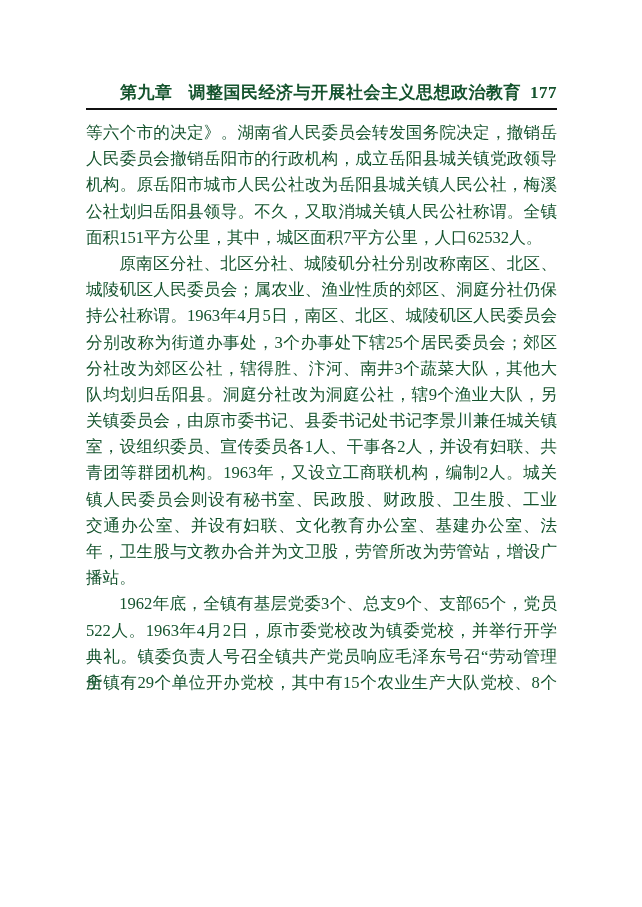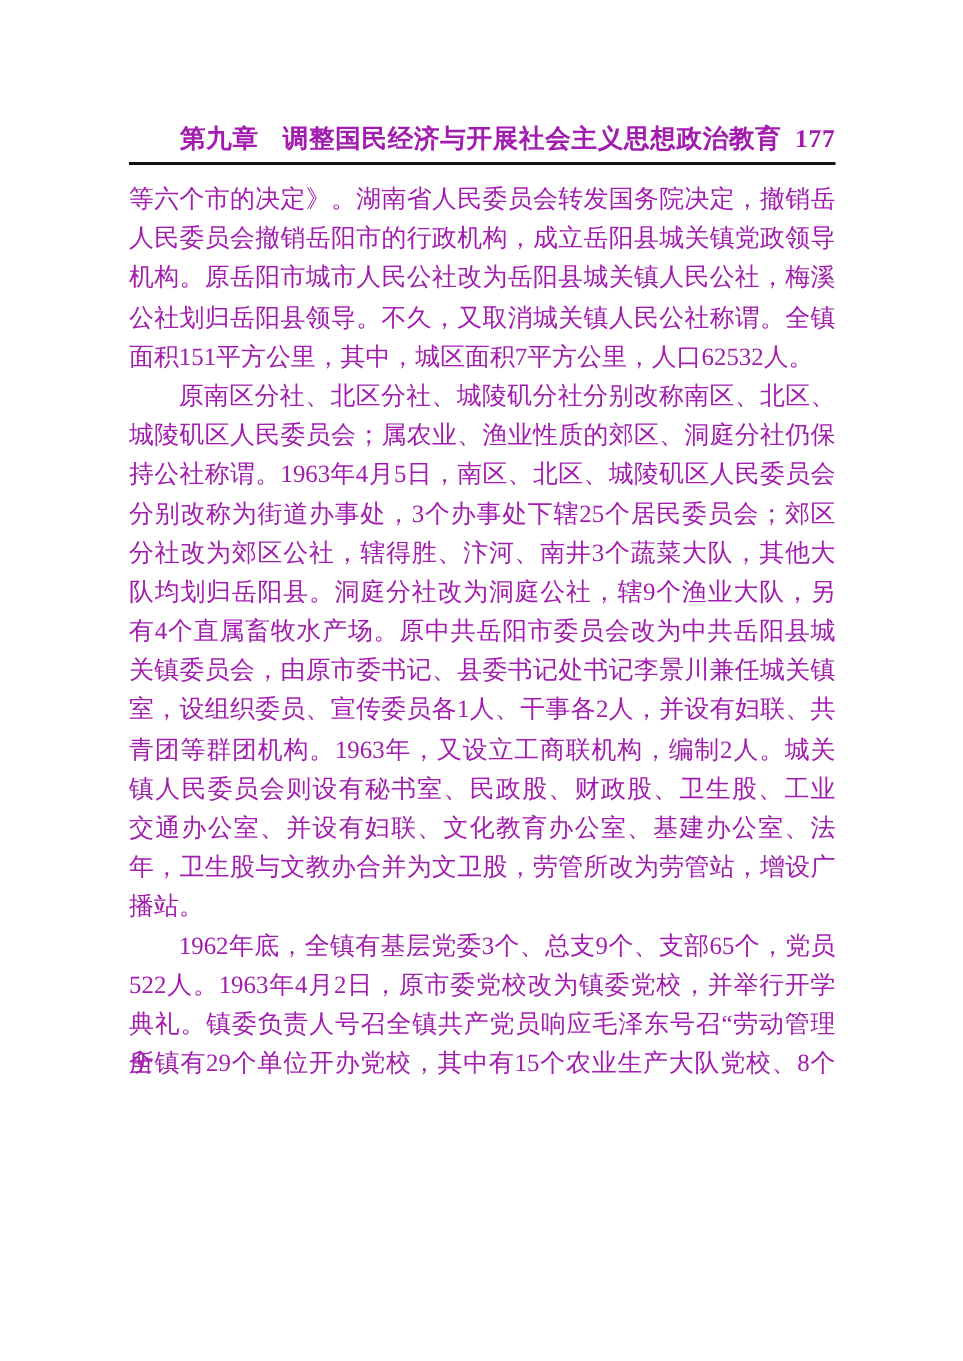--- a/index.html
+++ b/index.html
@@ -7,21 +7,21 @@
     padding: 0;
     background: #ffffff;
   }
   .page {
     position: relative;
     width: 642px;
     height: 907px;
     background: #ffffff;
     overflow: hidden;
     font-family: "Liberation Serif", "DejaVu Serif", serif;
-    color: #a21caf;
+    color: #14532d;
   }
   .sheet {
     position: absolute;
     left: 86px;
     top: 83px;
     width: 471px;
   }
   .running-header {
     display: flex;
     justify-content: flex-end;
@@ -75,21 +75,20 @@
         <div class="line">人民委员会撤销岳阳市的行政机构，成立岳阳县城关镇党政领导</div>
         <div class="line">机构。原岳阳市城市人民公社改为岳阳县城关镇人民公社，梅溪</div>
         <div class="line">公社划归岳阳县领导。不久，又取消城关镇人民公社称谓。全镇</div>
         <div class="line endline">面积151平方公里，其中，城区面积7平方公里，人口62532人。</div>
         <div class="line indent">原南区分社、北区分社、城陵矶分社分别改称南区、北区、</div>
         <div class="line">城陵矶区人民委员会；属农业、渔业性质的郊区、洞庭分社仍保</div>
         <div class="line">持公社称谓。1963年4月5日，南区、北区、城陵矶区人民委员会</div>
         <div class="line">分别改称为街道办事处，3个办事处下辖25个居民委员会；郊区</div>
         <div class="line">分社改为郊区公社，辖得胜、汴河、南井3个蔬菜大队，其他大</div>
         <div class="line">队均划归岳阳县。洞庭分社改为洞庭公社，辖9个渔业大队，另</div>
-        <div class="line">有4个直属畜牧水产场。原中共岳阳市委员会改为中共岳阳县城</div>
         <div class="line">关镇委员会，由原市委书记、县委书记处书记李景川兼任城关镇</div>
         <div class="line">室，设组织委员、宣传委员各1人、干事各2人，并设有妇联、共</div>
         <div class="line">青团等群团机构。1963年，又设立工商联机构，编制2人。城关</div>
         <div class="line">镇人民委员会则设有秘书室、民政股、财政股、卫生股、工业</div>
         <div class="line">交通办公室、并设有妇联、文化教育办公室、基建办公室、法</div>
         <div class="line">年，卫生股与文教办合并为文卫股，劳管所改为劳管站，增设广</div>
         <div class="line endline">播站。</div>
         <div class="line indent">1962年底，全镇有基层党委3个、总支9个、支部65个，党员</div>
         <div class="line">522人。1963年4月2日，原市委党校改为镇委党校，并举行开学</div>
         <div class="line">典礼。镇委负责人号召全镇共产党员响应毛泽东号召“劳动管理所</div>

